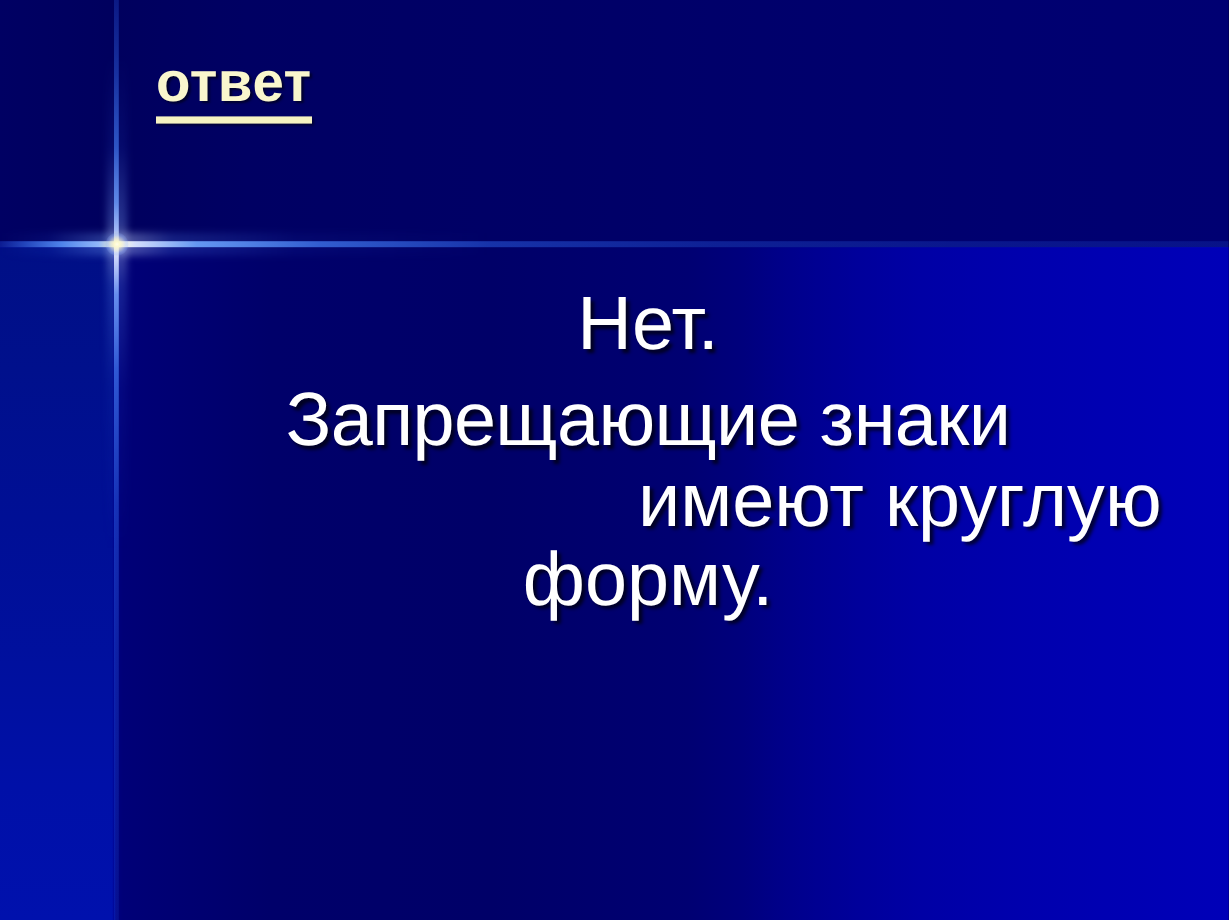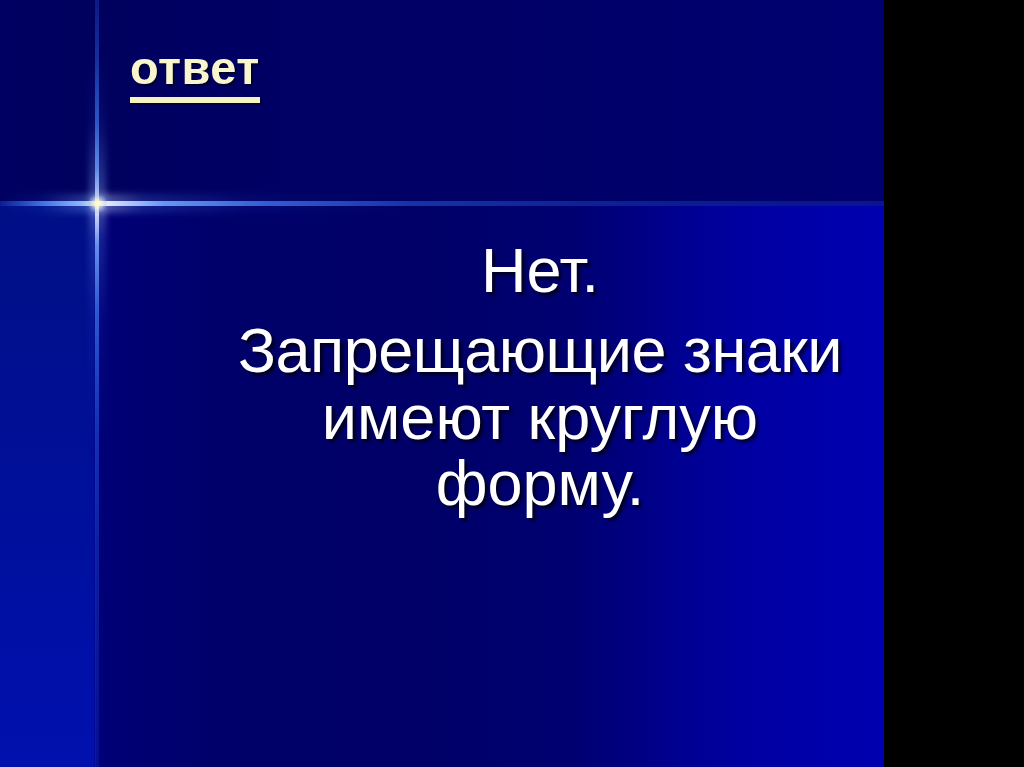--- a/index.html
+++ b/index.html
@@ -7,21 +7,21 @@
     margin: 0;
     padding: 0;
     background: #000000;
   }
   body {
     font-family: "Liberation Sans", sans-serif;
   }
 
   #slide {
     position: relative;
-    width: 884px;
+    width: 1024px;
     height: 767px;
     overflow: hidden;
     background: #000066;
   }
 
   
 
   
   .bg-top-band {
     position: absolute;
@@ -244,21 +244,21 @@
   .body-line {
     color: #ffffff;
     font-size: 63px;
     line-height: 1.02;
     font-weight: normal;
     white-space: nowrap;
     text-shadow: 3px 3px 3px rgba(0,0,0,0.70);
   }
   .body-line.l1 { margin-bottom: 16px; }
   .body-line.l2 { letter-spacing: -0.5px; }
-  .body-line.l3 { margin-top: 2px; }
+  .body-line.l3 { margin-top: 2px; text-align: right; }
   .body-line.l4 { margin-top: 2px; }
 </style>
 </head>
 <body>
 
 <div id="slide">
 
   <div class="bg-top-band"></div>
   <div class="bg-bottom-band"></div>
   <div class="bg-left-column"></div>

